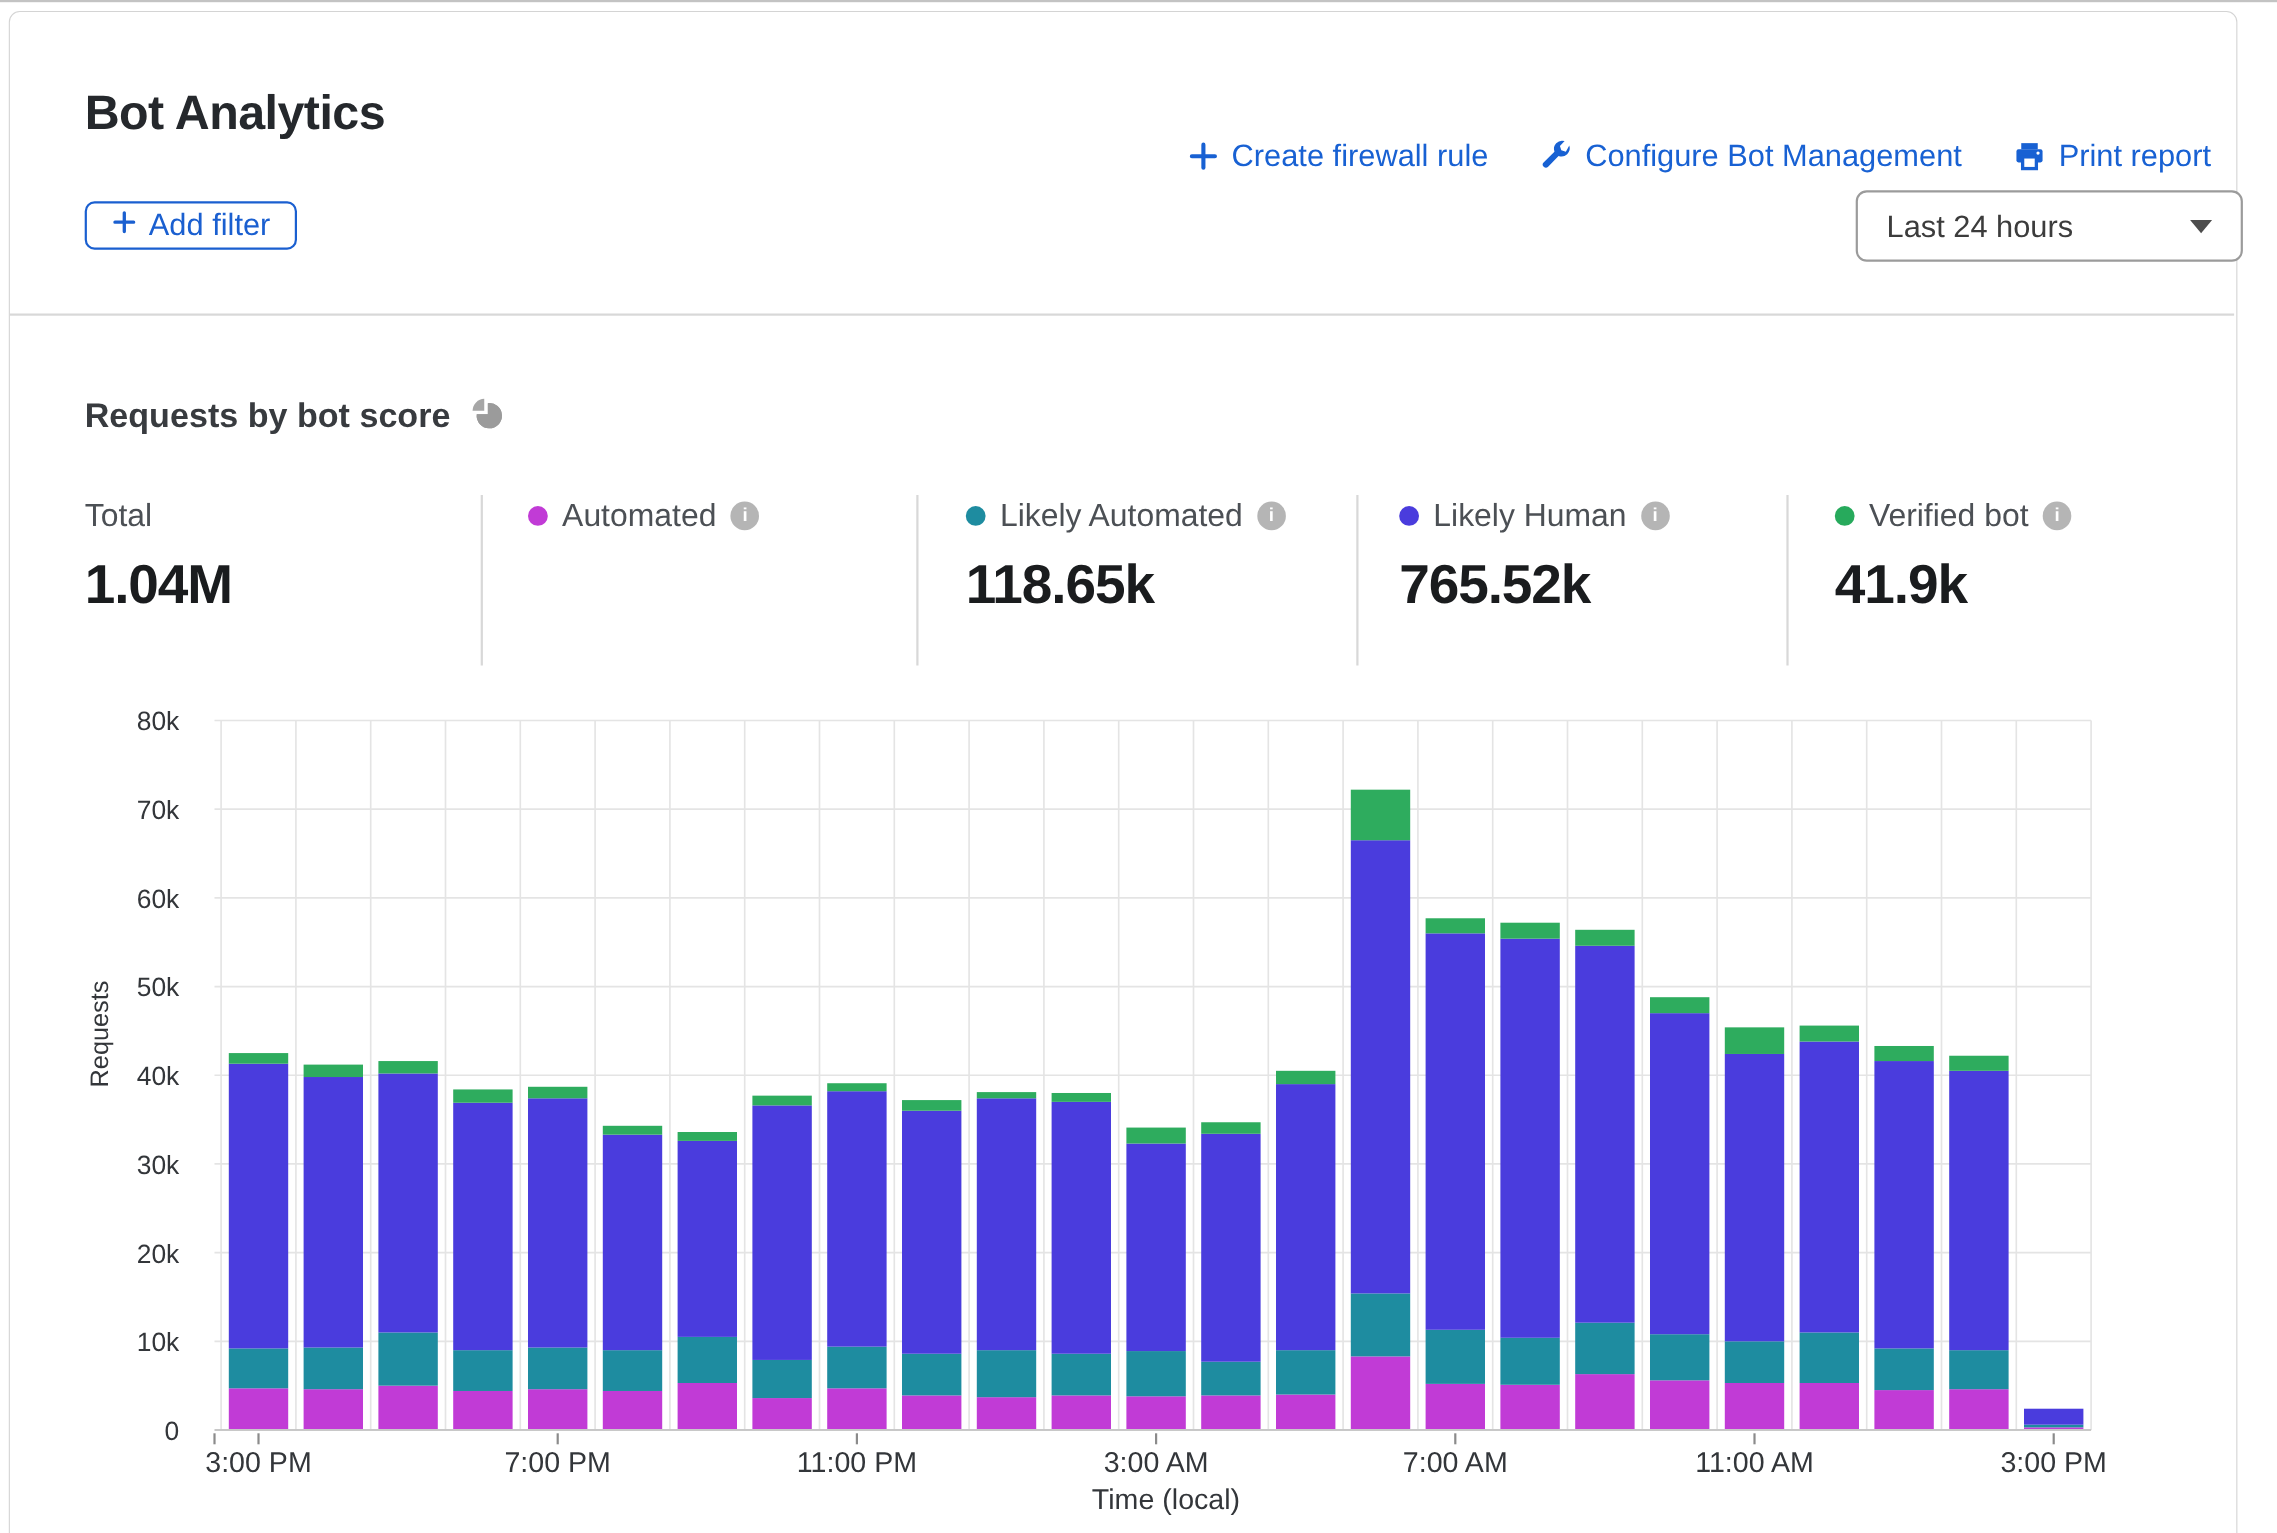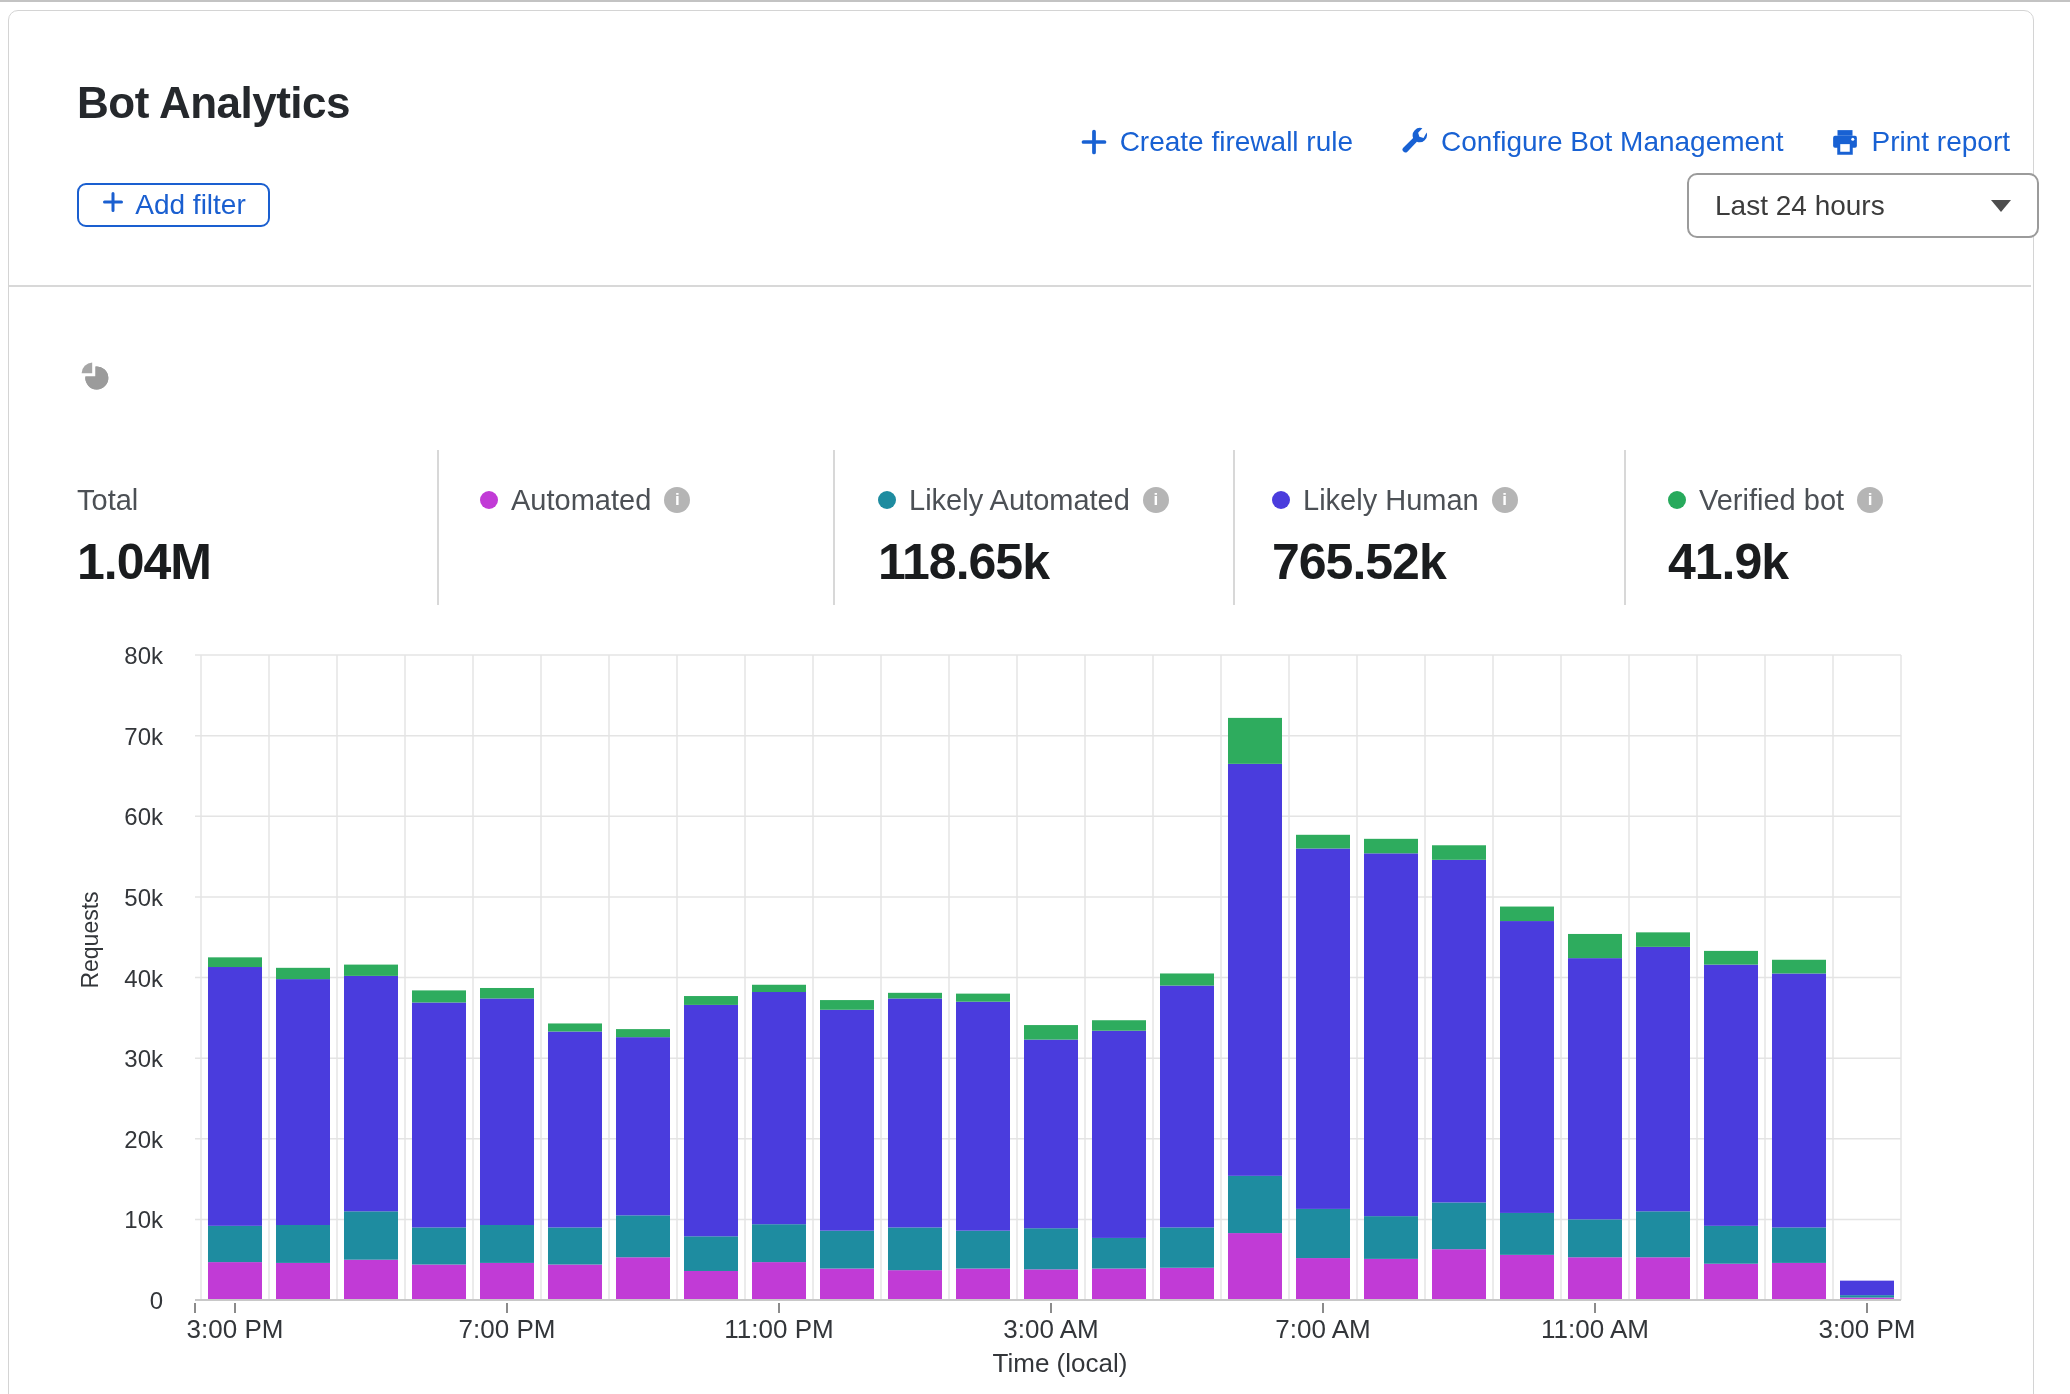--- a/index.html
+++ b/index.html
@@ -22,21 +22,21 @@
   #time-range{left:1687px;top:173px;width:352px;height:65px;border:2px solid #9b9b9b;border-radius:10px;
         box-sizing:border-box;display:flex;align-items:center;background:#fff;cursor:pointer;
         font-size:28px;color:#3c3c3c;padding:0 26px;justify-content:space-between;}
   .caret{width:0;height:0;border-left:10px solid transparent;border-right:10px solid transparent;
          border-top:12px solid #4d4d4d;}
   #header-divider{left:9px;top:285px;width:2022px;height:1.5px;background:#d8d8d8;}
   
   #section-title-row{left:77px;top:358px;display:flex;align-items:center;gap:16px;}
   #section-title{font-size:31px;font-weight:700;color:#383b3f;}
   
-  .stat{top:452px;margin-top:31px;}
+  .stat{top:452px;}
   .stat-label-row{display:flex;align-items:center;gap:13px;height:34px;}
   .dot{width:18px;height:18px;border-radius:50%;}
   .stat-label{font-size:29px;color:#4c5055;white-space:nowrap;}
   .info{width:26px;height:26px;border-radius:50%;background:#b5b5b5;color:#fff;display:flex;
         align-items:center;justify-content:center;font-size:17px;font-weight:700;cursor:pointer;}
   .stat-value{margin-top:16px;font-size:50px;font-weight:700;color:#1a1c1e;letter-spacing:-1px;}
   .stat-div{top:450px;width:1.5px;height:155px;background:#d8d8d8;}
   #chart{left:0;top:600px;}
   text{font-family:"Liberation Sans",sans-serif;}
 </style>
@@ -89,20 +89,21 @@
 </div>
 
 <div id="time-range" class="abs">
   <span>Last 24 hours</span>
   <span class="caret"></span>
 </div>
 
 <div id="header-divider" class="abs"></div>
 
 <div id="section-title-row" class="abs">
+  <span id="section-title">Requests by bot score</span>
   <span>
     <svg width="34" height="34" viewBox="0 0 34 34">
       <path fill="#9b9b9b" d="M18.5 8.5 A 11.5 11.5 0 1 1 8.4 18.6 L 18.5 18.6 Z" transform="rotate(0 17 17)"></path>
       <path fill="#9b9b9b" d="M18.5 8.5 A11.5 11.5 0 1 1 8.4 18.6 L18.5 18.6 Z"></path>
       <path fill="#a6a6a6" d="M15.2 15.3 L15.2 4.6 A11 11 0 0 0 4.6 15.3 Z"></path>
     </svg>
   </span>
 </div>
 
 <div class="stat abs" style="left:77px">

